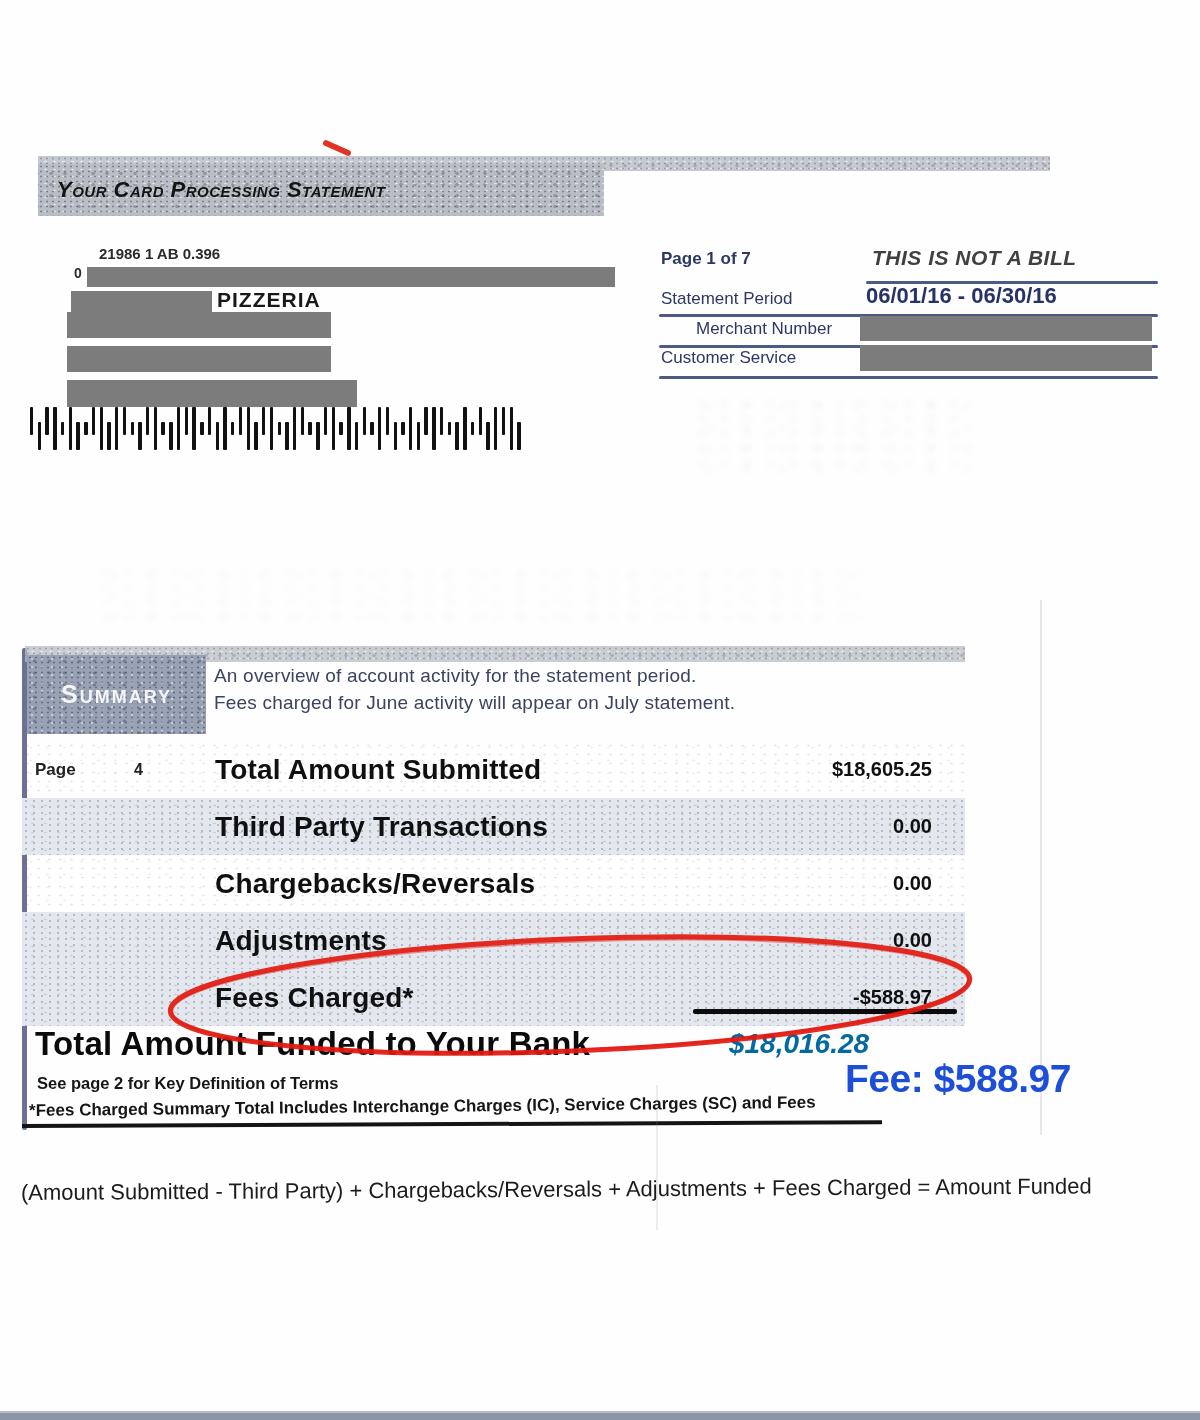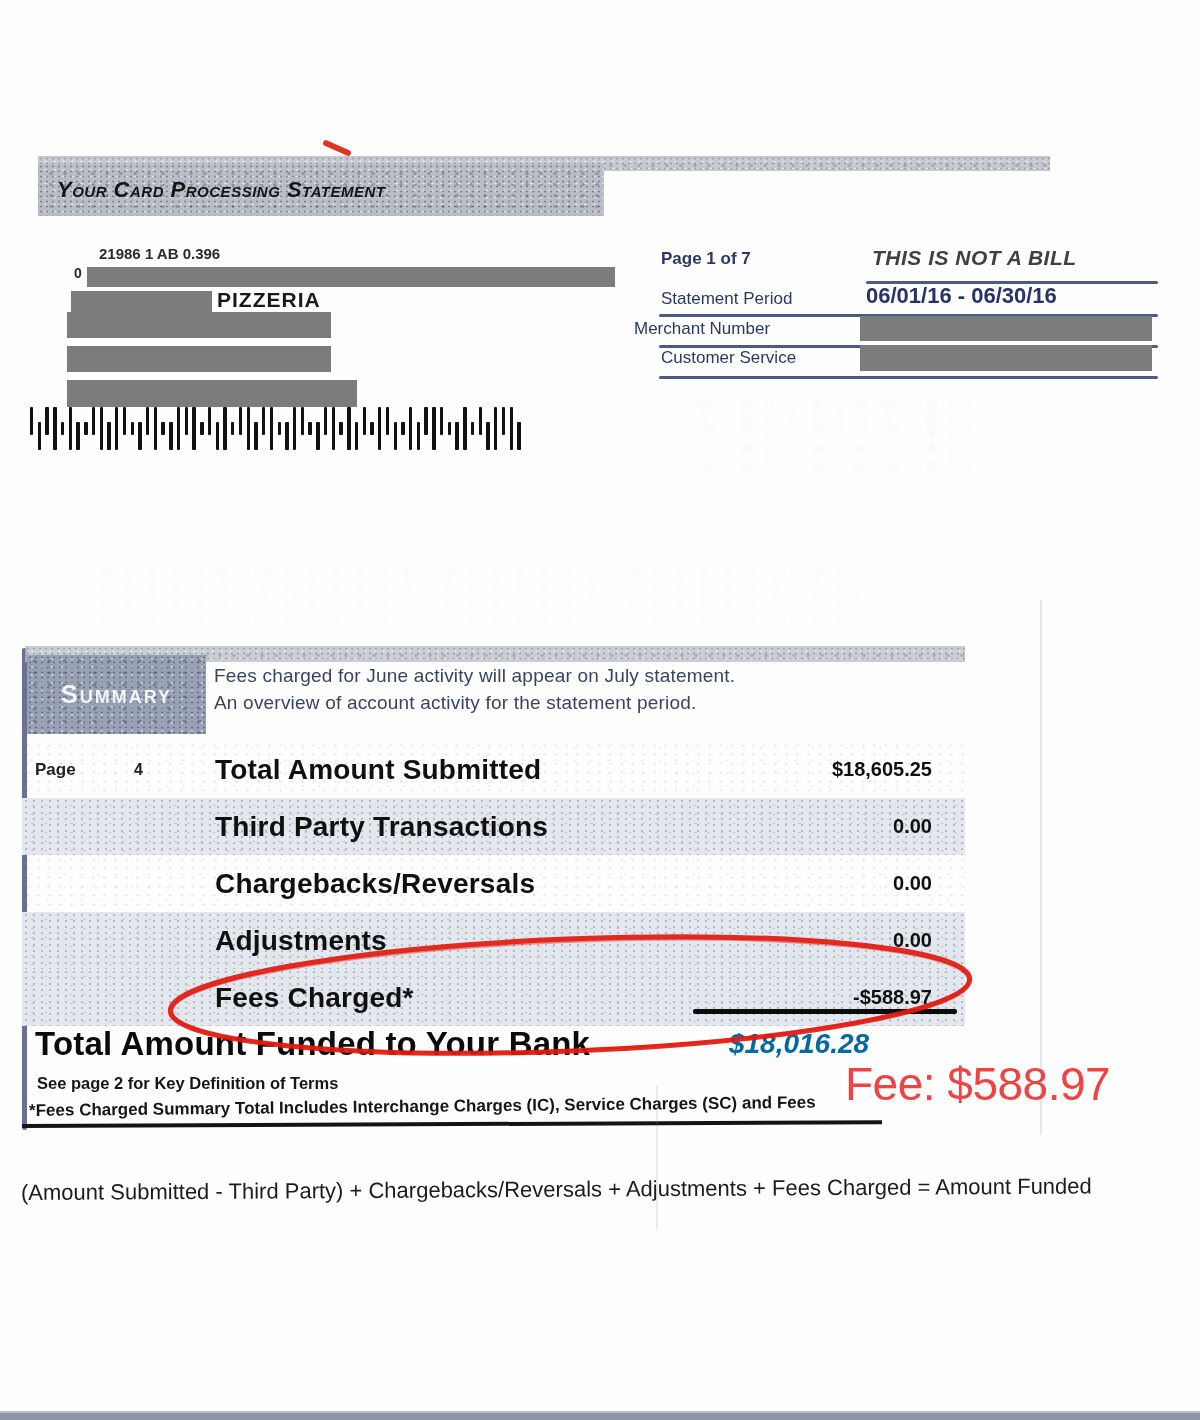--- a/index.html
+++ b/index.html
@@ -82,21 +82,21 @@
   .srow .rvalue{position:absolute; left:638px; top:0; width:272px; text-align:right; line-height:57px; font-size:20px; font-weight:bold; color:#101010;}
   .srow .pageref{position:absolute; left:13px; top:0; line-height:57px; font-size:17px; font-weight:bold; color:#222;}
   .srow .pagenum{position:absolute; left:112px; top:0; line-height:57px; font-size:16px; font-weight:bold; color:#222;}
 
   .total-rule{background:#0c0c0c; border-radius:2px;}
   .total-label{font-size:33px; font-weight:bold; color:#0b0b0b; letter-spacing:.2px; line-height:52px;}
   .total-value{width:278px; text-align:center; font-size:28px; font-weight:bold; color:#0369a1; line-height:54px;font-style:italic;}
   .fn{font-weight:bold; color:#161616;}
   .sb-bottom{background:#141414; transform:rotate(-0.25deg); transform-origin:left center;}
 
-  .fee-callout{font-size:46px; font-weight:normal; color:#ef4444; letter-spacing:-0.5px; white-space:nowrap;}
+  .fee-callout{font-size:39px; font-weight:bold; color:#1d4ed8; letter-spacing:-0.5px; white-space:nowrap;}
 
   .footer-line{font-size:22px; color:#1c1c1c; white-space:nowrap;}
 
   .crease{background:rgba(120,130,150,.18);}
   .bottom-bar{background:linear-gradient(#b7bec9 0 2px, #8c96a6 2px);}
 </style>
 </head>
 <body>
 
 <div id="page">
@@ -118,21 +118,21 @@
   <div class="abs redact" style="left:67px; top:380px; width:290px; height:27px;"></div>
 
   <div class="abs ip-page" style="left:661px; top:249px;">Page 1 of 7</div>
   <div class="abs ip-bill" style="left:872px; top:246px;">THIS IS NOT A BILL</div>
   <div class="abs ip-rule" style="left:866px; top:281px; width:292px; height:2.5px;"></div>
 
   <div class="abs ip-label" style="left:661px; top:289px;">Statement Period</div>
   <div class="abs ip-value" style="left:866px; top:283px;">06/01/16 - 06/30/16</div>
   <div class="abs ip-rule" style="left:659px; top:314px; width:499px; height:2.5px;"></div>
 
-  <div class="abs ip-label" style="left:634px; top:319px;">Merchant Number</div>
+  <div class="abs ip-label" style="left:696px; top:319px;">Merchant Number</div>
   <div class="abs redact" style="left:860px; top:316px; width:292px; height:25px;"></div>
   <div class="abs ip-rule" style="left:659px; top:345px; width:499px; height:2.5px;"></div>
 
   <div class="abs ip-label" style="left:661px; top:348px;">Customer Service</div>
   <div class="abs redact" style="left:860px; top:345px; width:292px; height:26px;"></div>
   <div class="abs ip-rule" style="left:659px; top:376px; width:499px; height:3px;"></div>
 
   <div class="abs barcode" style="left:30px; top:407px;">
       <span class="bar a"></span>
       <span class="bar d"></span>
@@ -203,22 +203,22 @@
   <div class="abs smudge" style="left:690px; top:396px; width:280px; height:78px;"></div>
   <div class="abs smudge" style="left:95px; top:565px; width:770px; height:60px; opacity:.38;"></div>
 
   <div class="abs sb" style="left:22px; top:646px;">
     <div class="abs sb-left" style="left:0; top:2px; width:4.5px; height:482px;"></div>
     <div class="abs graybox" style="left:3px; top:0; width:940px; height:16px; opacity:.75;"></div>
     <div class="abs sb-label" style="left:5px; top:9px; width:179px; height:79px;">
       <span>Summary</span>
     </div>
     <div class="abs sb-desc" style="left:192px; top:16px; width:720px;">
+      <div>An overview of account activity for the statement period.</div>
       <div>Fees charged for June activity will appear on July statement.</div>
-      <div>An overview of account activity for the statement period.</div>
     </div>
 
     <div class="abs" style="left:0; top:95px;">
         <div class="srow lightspeck">
           <span class="pageref">Page</span>
           <span class="pagenum">4</span>
           <div class="rlabel">Total Amount Submitted</div>
           <div class="rvalue">$18,605.25</div>
         </div>
         <div class="srow speckband">

